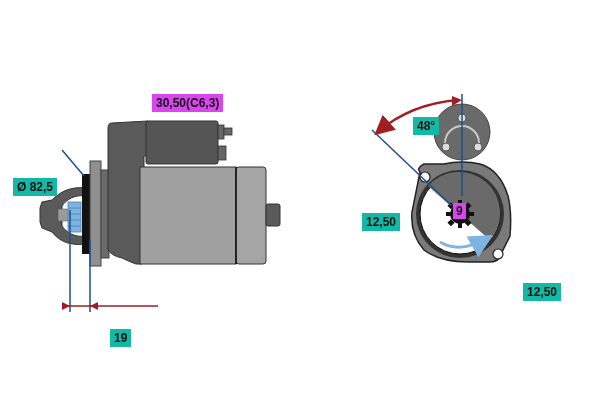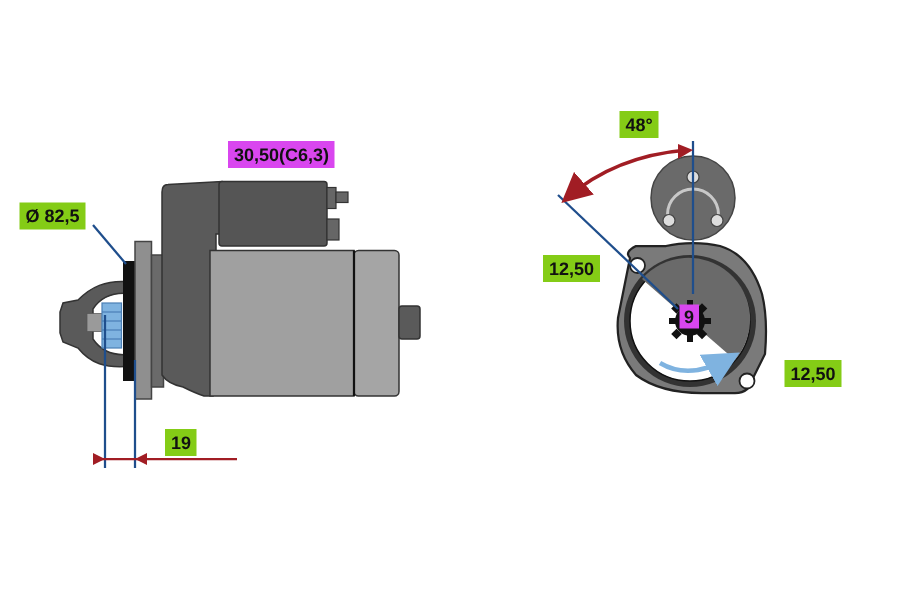--- a/index.html
+++ b/index.html
@@ -9,21 +9,21 @@
     .label {
       position: absolute;
       font-family: "Liberation Sans", sans-serif;
       font-weight: bold;
       font-size: 12px;
       color: #111;
       padding: 2px 4px;
       line-height: 14px;
       white-space: nowrap;
     }
-    .yellow { background: #84cc16; }
+    .yellow { background: #14b8a6; margin-top: 43px; }
     .blue { background: #d946ef; }
   </style>
 </head>
 <body>
 
 <svg class="diagram" width="600" height="400" viewBox="0 0 600 400">
   <defs>
     <marker id="arrowRed" markerWidth="8" markerHeight="8" refX="6" refY="4" orient="auto">
       <path d="M0,0 L8,4 L0,8 Z" fill="#a11d24"></path>
     </marker>

